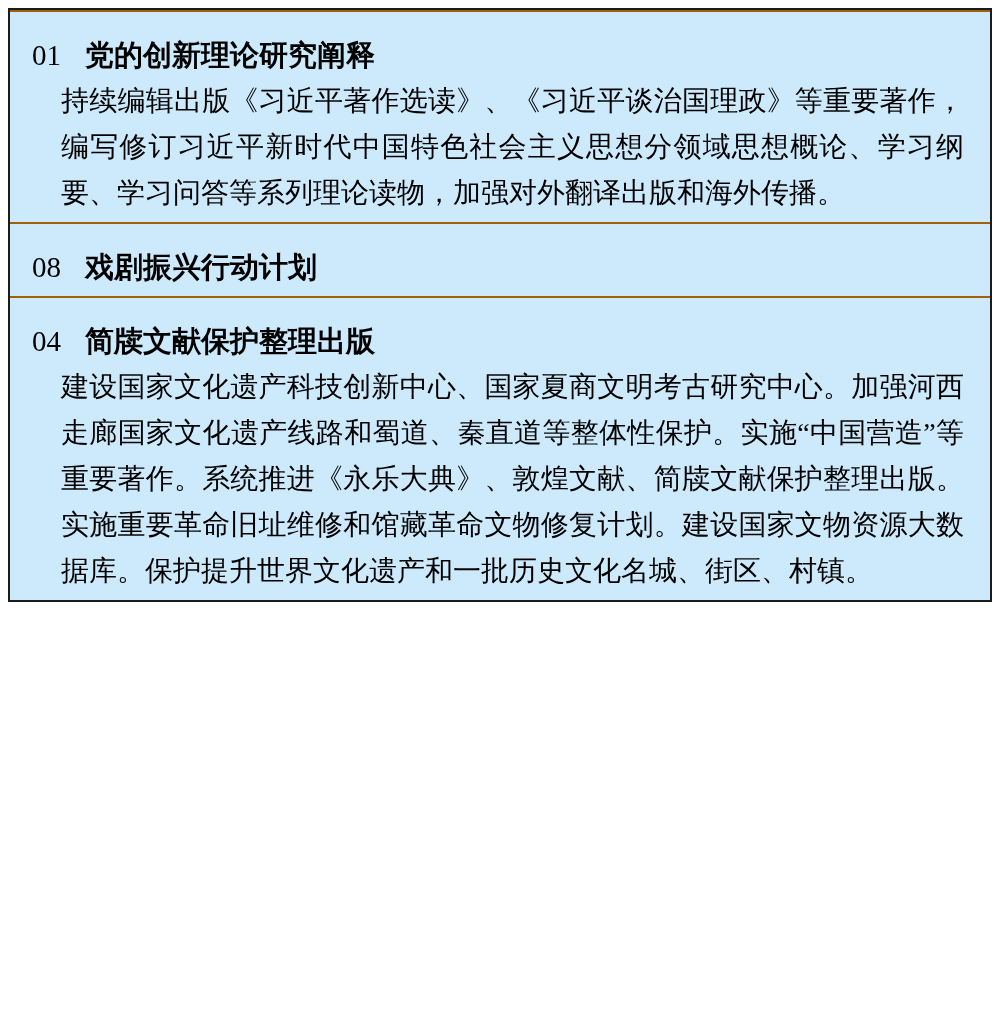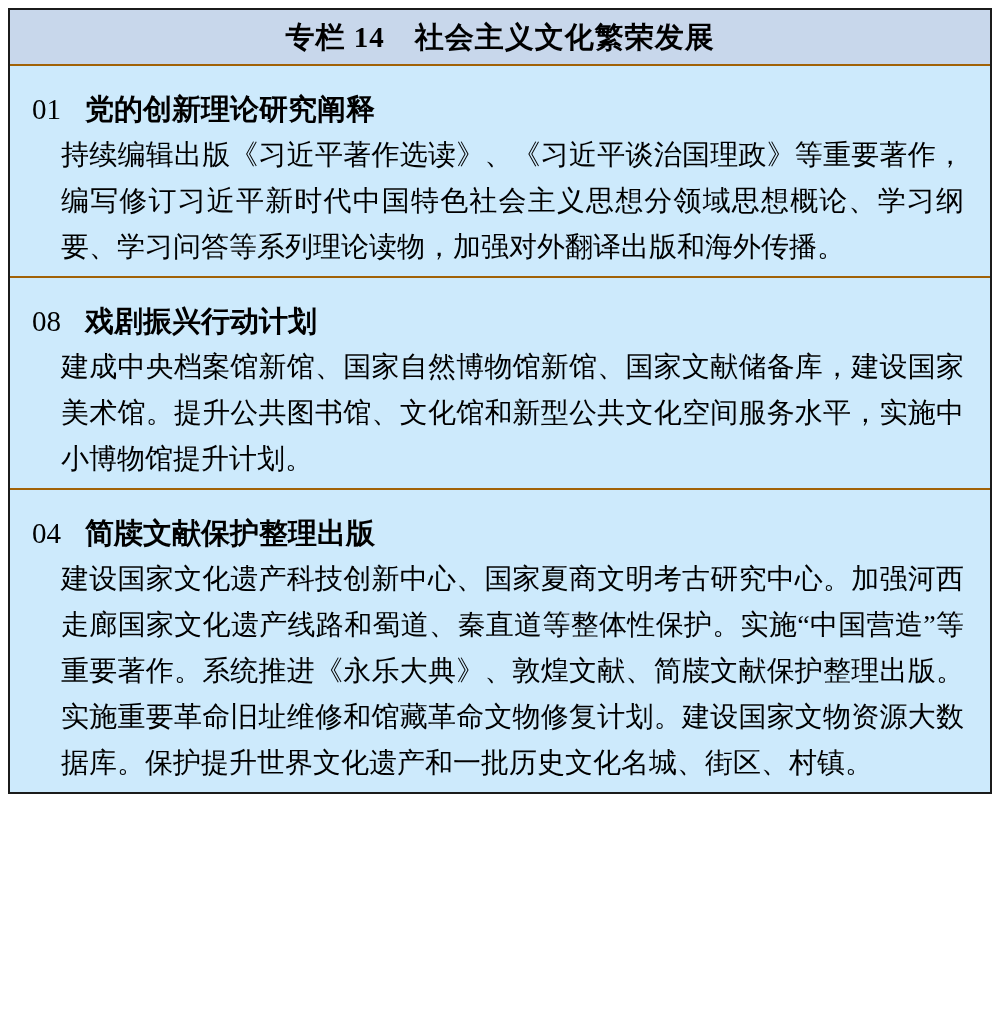--- a/index.html
+++ b/index.html
@@ -56,39 +56,37 @@
     font-size: 28px;
     line-height: 46px;
     text-align: justify;
     color: #000000;
   }
 </style>
 </head>
 <body>
 
 <div class="panel">
-  <div class="panel-header">专栏 14　社会主义文化繁荣发展</div>
 
   <div class="sections">
 
     <div class="section" style="border-top-width:2px">
       <div class="title-row">
         <span class="num">01</span>
         <span class="sec-title">党的创新理论研究阐释</span>
       </div>
       <div class="body-text">持续编辑出版《习近平著作选读》、《习近平谈治国理政》等重要著作，编写修订习近平新时代中国特色社会主义思想分领域思想概论、学习纲要、学习问答等系列理论读物，加强对外翻译出版和海外传播。</div>
     </div>
 
 
     <div class="section">
       <div class="title-row">
         <span class="num">08</span>
         <span class="sec-title">戏剧振兴行动计划</span>
       </div>
-      <div class="body-text">建成中央档案馆新馆、国家自然博物馆新馆、国家文献储备库，建设国家美术馆。提升公共图书馆、文化馆和新型公共文化空间服务水平，实施中小博物馆提升计划。</div>
     </div>
 
     <div class="section">
       <div class="title-row">
         <span class="num">04</span>
         <span class="sec-title">简牍文献保护整理出版</span>
       </div>
       <div class="body-text">建设国家文化遗产科技创新中心、国家夏商文明考古研究中心。加强河西走廊国家文化遗产线路和蜀道、秦直道等整体性保护。实施“中国营造”等重要著作。系统推进《永乐大典》、敦煌文献、简牍文献保护整理出版。实施重要革命旧址维修和馆藏革命文物修复计划。建设国家文物资源大数据库。保护提升世界文化遗产和一批历史文化名城、街区、村镇。</div>
     </div>
 

